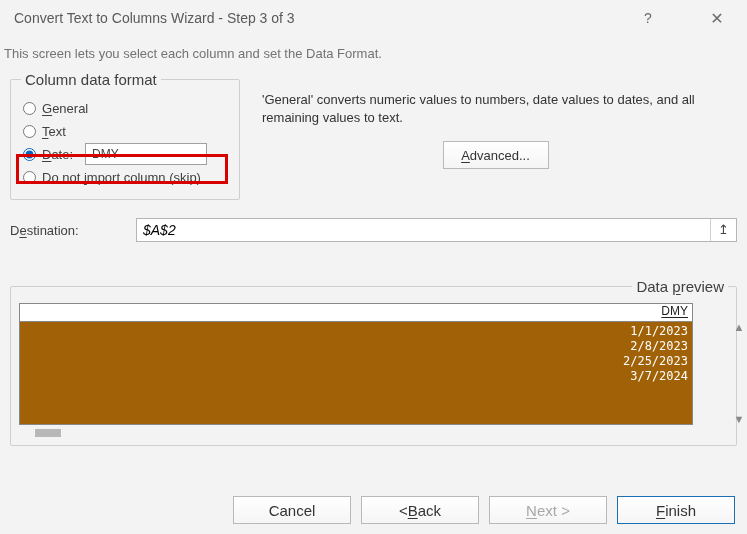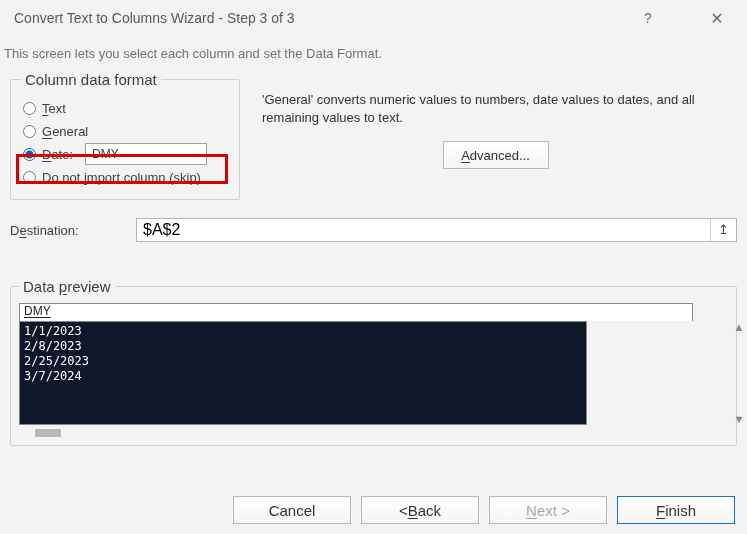--- a/index.html
+++ b/index.html
@@ -93,55 +93,56 @@
     display: flex;
     border: 1px solid #b5b5b5;
     background: #fff;
     height: 24px;
   }
   .dest-field {
     flex: 1;
     border: none;
     outline: none;
     padding: 0 6px;
-    font-size: 16px;
+    font-size: 14px;
     font-family: inherit;
     background: transparent;
+    font-style: italic;
   }
   .dest-pick {
     width: 26px;
     border-left: 1px solid #d0d0d0;
     font-size: 13px;
     text-align:center;
     line-height: 22px;
     color:#444;
   }
   
-  .preview-fs { margin: 36px 6px 0 6px; padding: 8px 8px 8px 8px;}
+  .preview-fs { margin: 36px 6px 0 6px; padding: 8px 8px 8px 8px; text-align: right;}
   .preview-wrap { position: relative; }
   .preview-header {
     background: #fff;
     border: 1px solid #888;
     border-bottom: none;
     height: 18px;
     padding: 0 4px;
     font-family: Consolas, monospace;
     font-size: 12px;
     color: #222;
     width: 674px;
   }
   .preview-body {
-    background: #0f172a;
+    background: #a16207;
     color: #fff;
     font-family: Consolas, monospace;
     font-size: 12px;
     line-height: 15px;
     padding: 2px 4px 4px 4px;
     border: 1px solid #888;
-    width: 568px;
+    width: 674px;
     height: 104px;
     white-space: pre;
   }
   .scroll-arrows {
     position: absolute;
     right: -20px;
     width: 18px;
     display: flex;
     flex-direction: column;
     justify-content: space-between;
@@ -186,25 +187,25 @@
 
 <div class="content">
   <div class="instr">This screen lets you select each column and set the Data Format.</div>
 
   <div class="top-row">
     <fieldset class="fmt-box">
       <legend>Column data format</legend>
 
       <div class="radio-row">
         <input type="radio" name="fmt" style="">
+        <label><span class="ul">G</span><span></span><span id="lg">eneral</span></label>
+      </div>
+      <div class="radio-row">
+        <input type="radio" name="fmt" style="">
         <label><span class="ul">T</span><span id="lt">ext</span></label>
-      </div>
-      <div class="radio-row">
-        <input type="radio" name="fmt" style="">
-        <label><span class="ul">G</span><span></span><span id="lg">eneral</span></label>
       </div>
       <div class="radio-row">
         <input type="radio" name="fmt" checked="" style="">
         <label><span class="ul">D</span><span id="ld">ate:</span></label>
         <span class="date-combo">
           <span>DMY</span>
           <span class="chev">⌄</span>
         </span>
       </div>
       <div class="radio-row">

